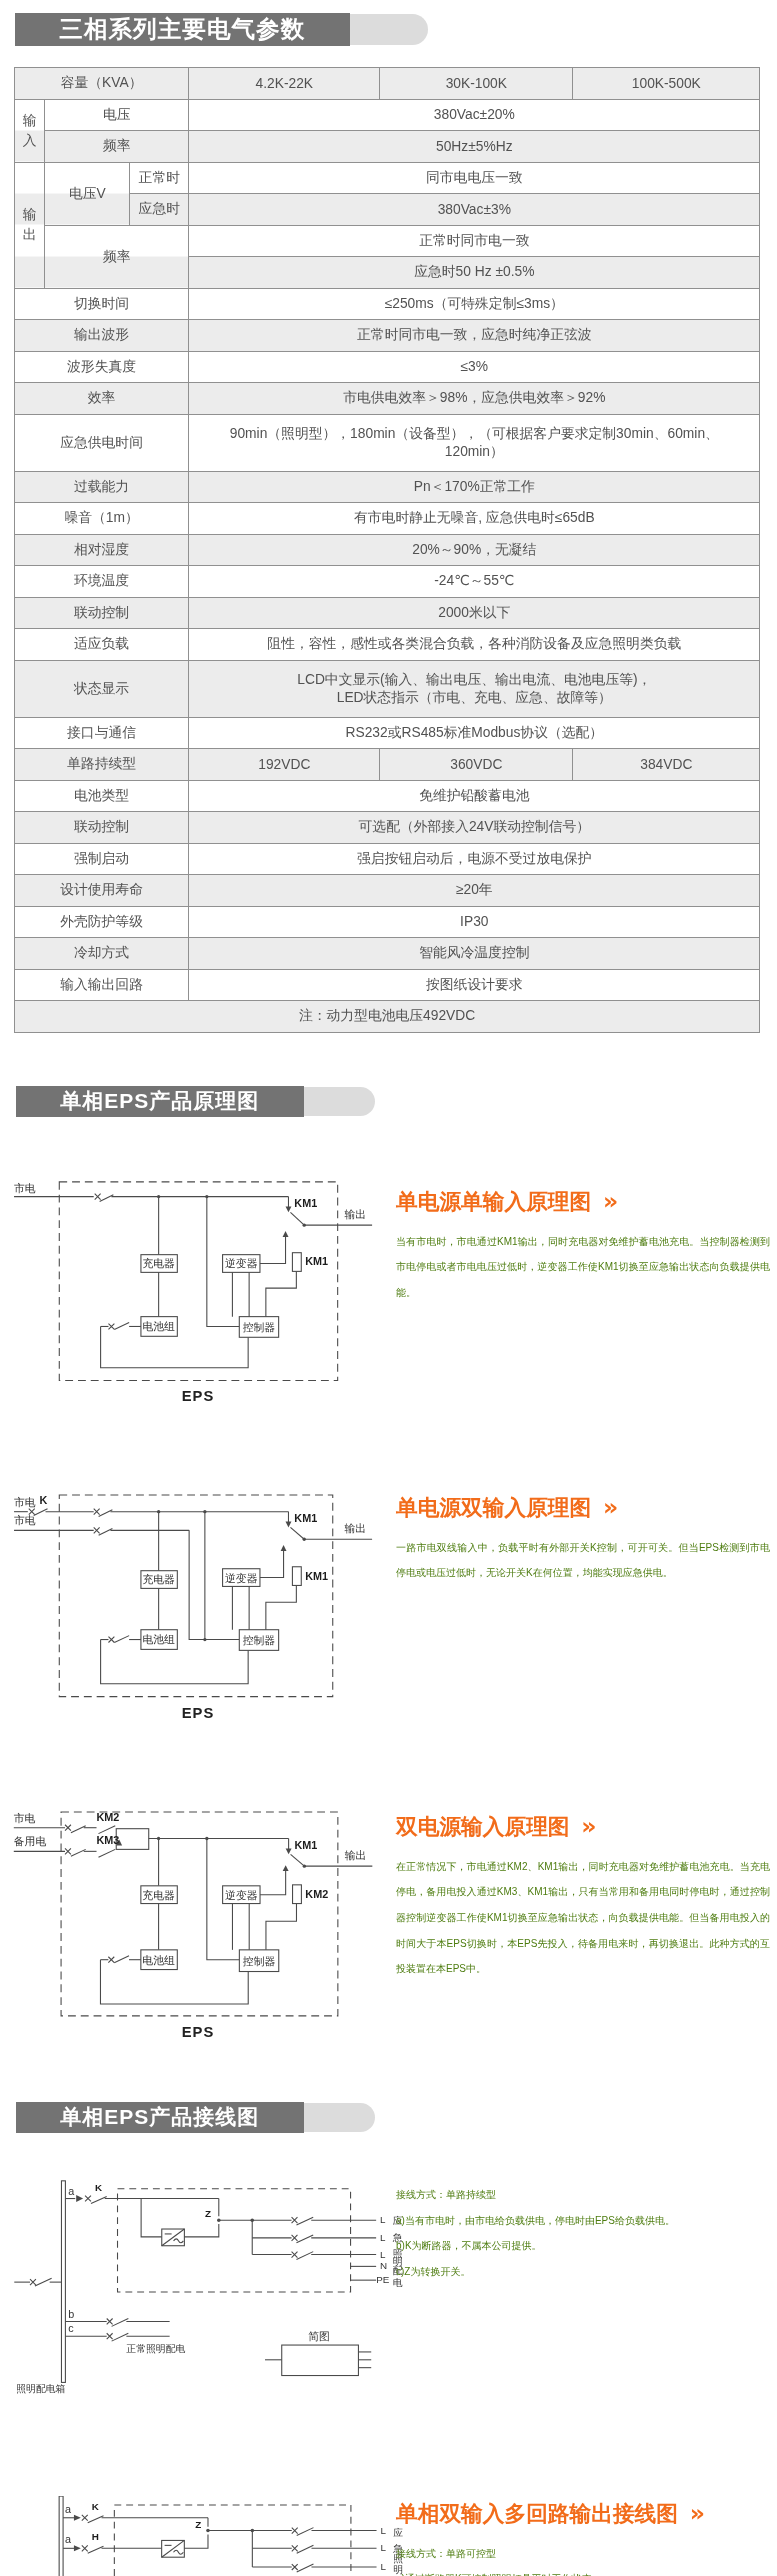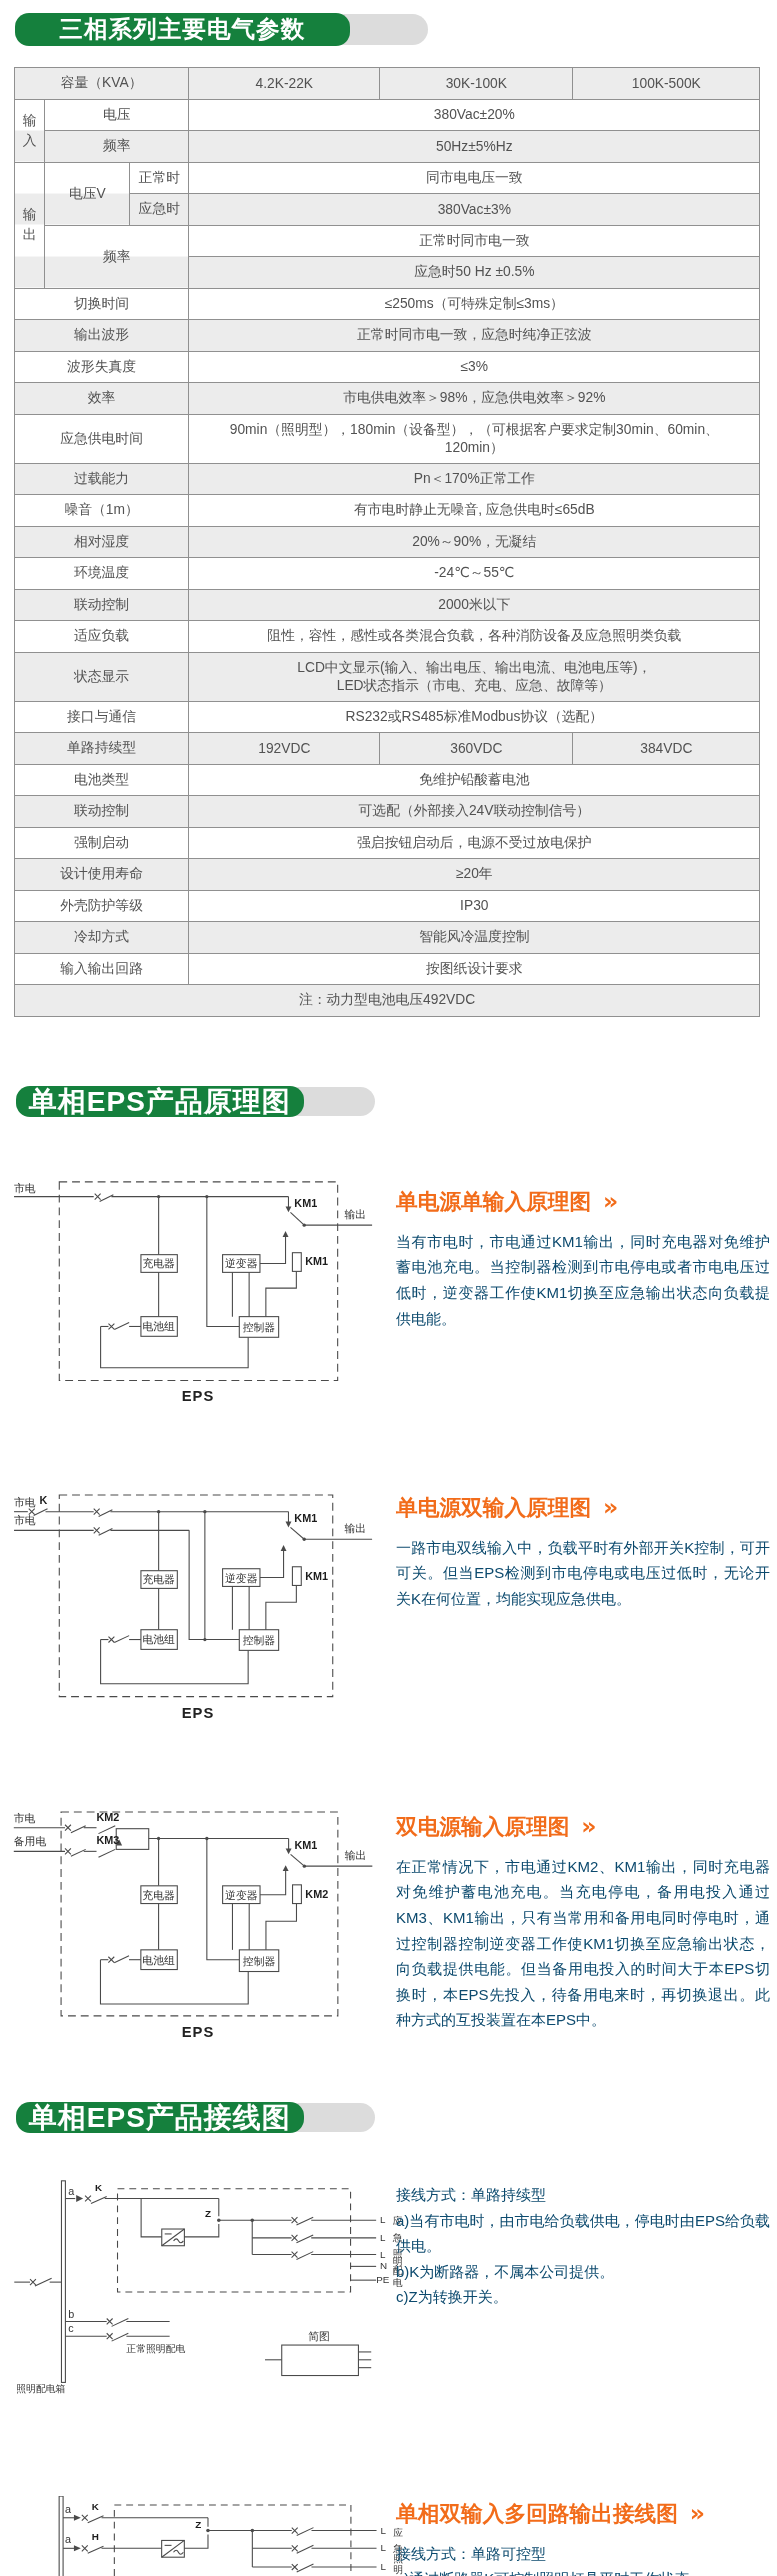--- a/index.html
+++ b/index.html
@@ -1,53 +1,53 @@
 <!DOCTYPE html>
 <html><head>
 <meta charset="utf-8">
 <style>
   html,body{margin:0;padding:0;background:#fff;}
   #page{position:relative;width:778px;height:2576px;background:#fff;overflow:hidden;
         font-family:"Liberation Sans","DejaVu Sans",sans-serif;color:#555;}
   
   .pill{position:absolute;height:33px;}
   .pill .tab{position:absolute;top:1px;height:31.5px;background:#dcdcdc;border-radius:15.8px;}
-  .pill .main{position:absolute;top:0;height:33px;background:#15803d;border-radius:14px;
+  .pill .main{position:absolute;top:0;height:33px;background:#737373;border-radius:0;
               color:#fff;font-weight:bold;text-align:center;z-index:1;}
   .pill .main span{display:inline-block;line-height:33px;letter-spacing:1px;}
   #pill1 .main{left:0;width:335px;font-size:23.6px;}
   #pill1 .tab{left:118px;width:295px;}
   .pill.small{height:30.5px;}
-  .pill.small .main{height:30.5px;width:288px;font-size:28px;}
+  .pill.small .main{height:30.5px;width:288px;font-size:21px;}
   .pill.small .main span{line-height:30.5px;}
   .pill.small .tab{height:28.6px;left:108px;width:251px;border-radius:14.8px;}
   
   #ptable{position:absolute;left:13.8px;top:67px;width:745px;border-collapse:collapse;table-layout:fixed;border-radius:8px;}
   #ptable td{border:1px solid #909090;font-size:13.8px;color:#525252;text-align:center;
              padding:2px 5.9px;overflow:hidden;}
   #ptable tr{height:31.5px;}
-  #ptable tr.tall{height:49px;}
+  #ptable tr.tall{height:57px;}
   #ptable tr.g{background:#ececec;}
   #ptable td.val{white-space:pre-line;}
   td.vcell{background:transparent;padding:0;}
   td.vcell span{display:inline-block;width:14.8px;word-break:break-all;line-height:1.45;}
   td.stripe2{background:linear-gradient(#fff 0 50%,#ececec 50% 100%);}
   td.stripe2b{background:linear-gradient(#fff 0 50%,#ececec 50% 100%);}
   td.stripe4{background:linear-gradient(#fff 0 25%,#ececec 25% 50%,#fff 50% 75%,#ececec 75% 100%);}
   
   .diag{position:absolute;left:0;}
   .diag text{font-family:"Liberation Sans","DejaVu Sans",sans-serif;fill:#333;font-size:11px;}
   .diag text.b{font-weight:bold;fill:#1c1c1c;}
   .diag text.eps{font-size:15px;font-weight:bold;fill:#222;letter-spacing:1px;}
   .diag text.sm{font-size:10px;}
   
   .desc{position:absolute;left:396px;width:374px;}
   .desc-title{font-size:21.7px;font-weight:bold;color:#f26c1a;margin-bottom:12.8px;cursor:pointer;}
   .desc-title .arr{margin-left:11.8px;font-size:23.6px;font-family:"DejaVu Sans",sans-serif;}
-  .desc-body,.desc-line{font-size:15px;line-height:25.6px;color:#0c4a6e;text-align:justify;}
+  .desc-body,.desc-line{font-size:10px;line-height:25.6px;color:#4d7c0f;text-align:justify;}
 </style>
 </head>
 <body>
 
 <div id="page">
 
   <div id="pill1" class="pill" style="left:14.8px;top:12.8px;width:414px;">
     <div class="tab"></div>
     <div class="main"><span>三相系列主要电气参数</span></div>
   </div>

